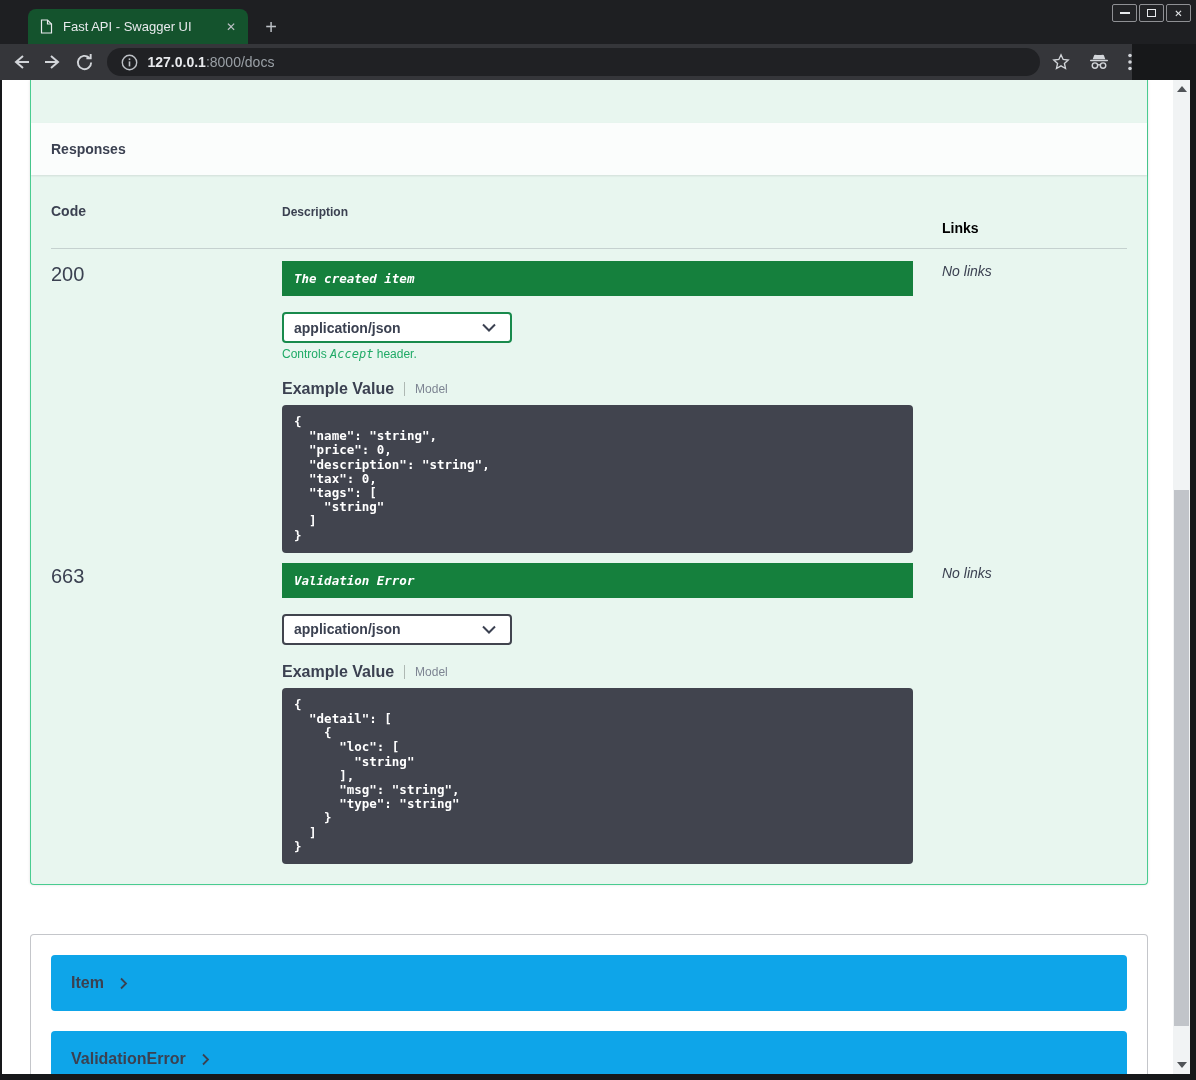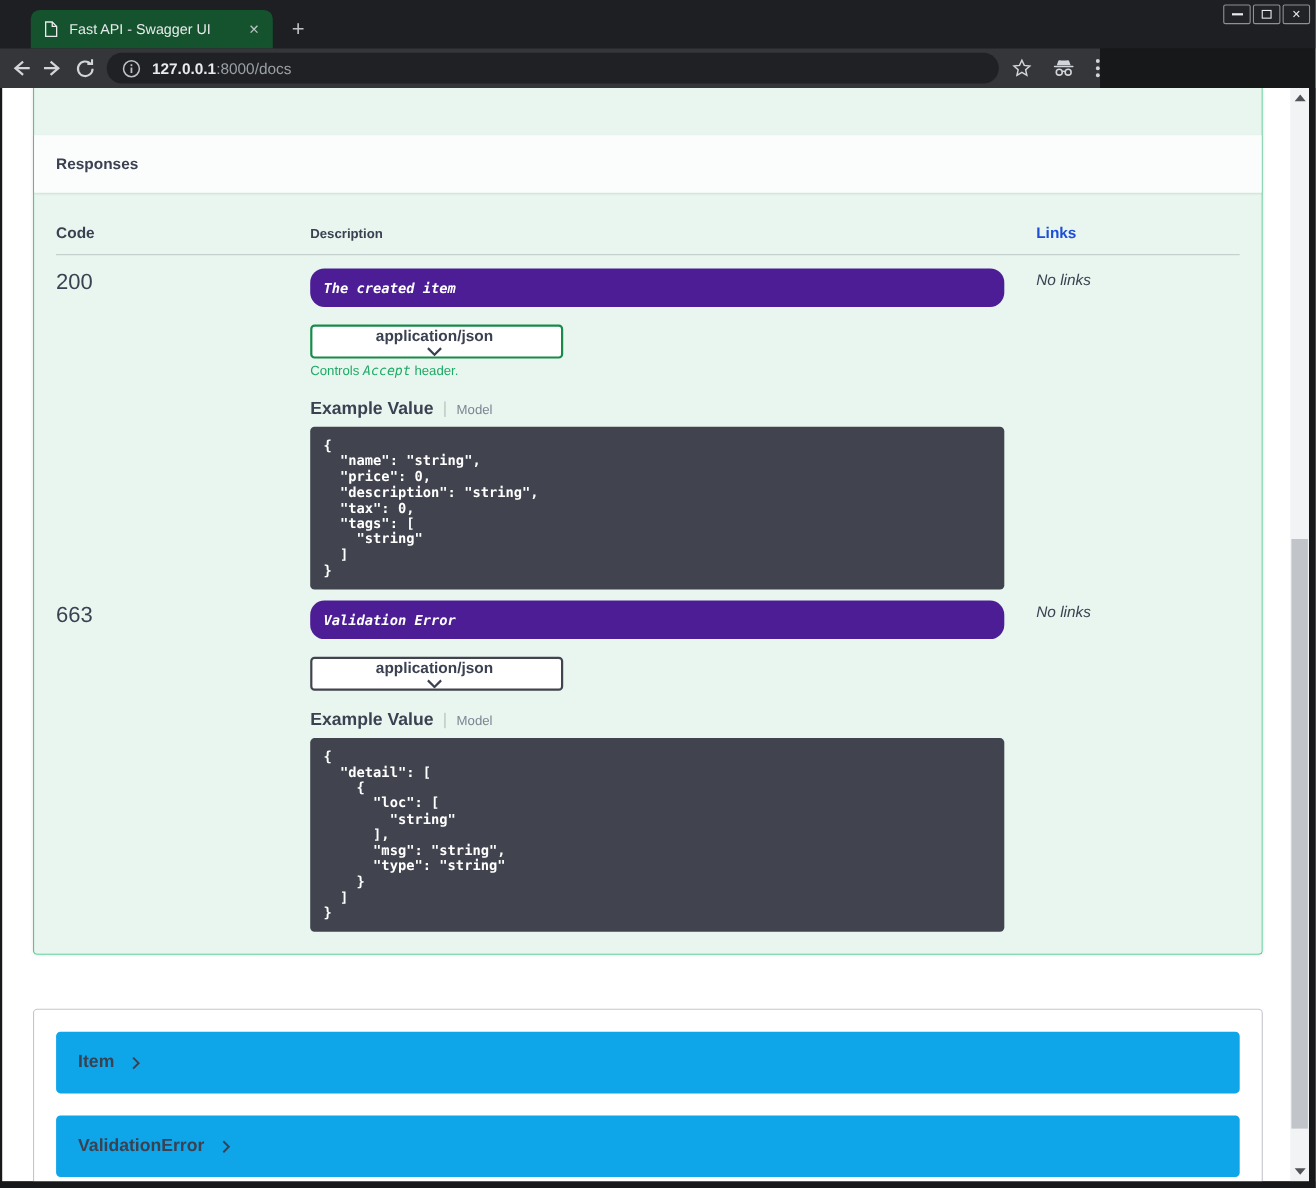--- a/index.html
+++ b/index.html
@@ -14,21 +14,21 @@
   .tab-close { color:#bdc1c6; font-size:12px; width:18px; height:18px; display:flex; align-items:center;
                justify-content:center; border-radius:50%; cursor:default; }
   .newtab { position:absolute; left:258px; top:14px; color:#bdc1c6; font-size:20px; width:26px; height:26px;
             display:flex; align-items:center; justify-content:center; }
   .win-controls { position:absolute; right:5px; top:4px; display:flex; gap:1px; }
   .win-btn { width:25px; height:18px; border:1px solid #8f9094; border-radius:2px; margin-left:1px;
              display:flex; align-items:center; justify-content:center; color:#e8eaed; font-size:10px; background:#222326; }
   .win-btn .bar { width:10px; height:2px; background:#e8eaed; }
   .win-btn .box { width:9px; height:8px; border:1.5px solid #e8eaed; }
 
-  .toolbar { position:absolute; top:44px; left:0; width:1000px; height:36px; background:#35363a;
+  .toolbar { position:absolute; top:44px; left:0; width:1132px; height:36px; background:#35363a;
              display:flex; align-items:center; }
   .nav-icon { width:24px; height:24px; margin-left:9px; display:flex; align-items:center; justify-content:center; }
   .urlbar { margin-left:10px; width:966px; height:28px; background:#202124; border-radius:14px;
             display:flex; align-items:center; padding:0 14px; }
   .url-text { font-size:14px; margin-left:10px; }
   .url-host { color:#e8eaed; font-weight:bold; }
   .url-path { color:#9aa0a6; }
   .toolbar-right { display:flex; align-items:center; margin-left:12px; gap:18px; }
 
   
@@ -40,33 +40,33 @@
              background:#e8f6ef; box-shadow:0 0 3px rgba(0,0,0,.12); }
   .opblock-spacer { height:43px; }
   .section-header { height:52px; background:rgba(255,255,255,.8); box-shadow:0 1px 2px rgba(0,0,0,.1);
                     display:flex; align-items:center; padding:4px 20px; }
   .section-header h4 { font-size:14px; font-weight:bold; color:#3b4151; }
   .responses-table { padding:20px 20px 20px 20px; }
   .rt-head { display:grid; grid-template-columns:231px 660px auto; border-bottom:1px solid rgba(59,65,81,.2);
              padding:8px 0 12px 0; }
   .h-code { font-size:14px; font-weight:bold; color:#3b4151; }
   .h-desc { font-size:12px; font-weight:bold; color:#3b4151; padding-top:2px; }
-  .h-links { font-size:14px; font-weight:bold; color:#1d4ed8; }
+  .h-links { font-size:14px; font-weight:bold; color:#000000;margin-top:17px; }
   .rt-row { display:grid; grid-template-columns:231px 660px auto; }
   .row-200 { margin-top:12px; }
   .row-422 { margin-top:10px; }
   .cell-code { font-size:20px; color:#3b4151; padding-top:2px; }
   .cell-links { font-size:14px; color:#3b4151; font-style:italic; padding-top:2px; }
 
-  .resp-desc { width:631px; height:35px; background:#4c1d95; border-radius:13px; display:flex; align-items:center;
+  .resp-desc { width:631px; height:35px; background:#15803d; border-radius:0; display:flex; align-items:center;
                padding:0 12px; color:#ffffff; font-family:"DejaVu Sans Mono", monospace;
                font-size:12.5px; font-weight:bold; font-style:italic; }
   .ct-select { margin-top:16px; width:230px; height:31px; background:#f7f7f7; border-radius:4px;
                display:flex; align-items:center; justify-content:space-between; padding:0 14px 0 10px;
-               font-size:14px; font-weight:bold; color:#3b4151;flex-direction:column; }
+               font-size:14px; font-weight:bold; color:#3b4151; }
   .ct-accept { border:2px solid #188a4c; background:#ffffff; }
   .ct-plain { border:2px solid #41444e; background:#ffffff; }
   .accept-note { margin-top:4px; font-size:12px; color:#1faa66; }
   .accept-note .mono { font-family:"DejaVu Sans Mono", monospace;font-style:italic; }
   .ex-tabs { margin-top:21px; display:flex; align-items:center; height:14px; }
   .tab-example { font-size:16px; font-weight:bold; color:#3b4151; }
   .tab-divider { width:1px; height:14px; background:rgba(0,0,0,.25); margin:0 10px; }
   .tab-model { font-size:12px; color:#7d8492; }
   .ex-code { margin-top:9px; width:631px; background:#41444e; border-radius:4px; padding:10px 12px; }
   .ex-code pre { font-family:"DejaVu Sans Mono", monospace; font-size:12.5px; font-weight:bold;

